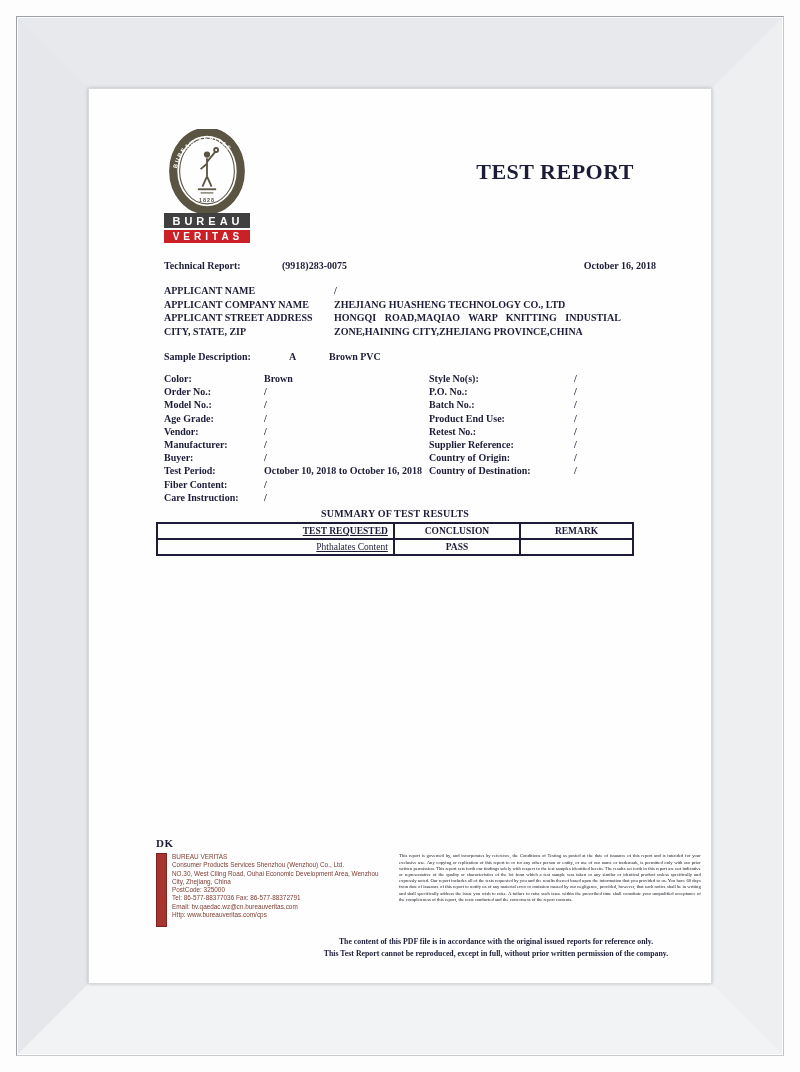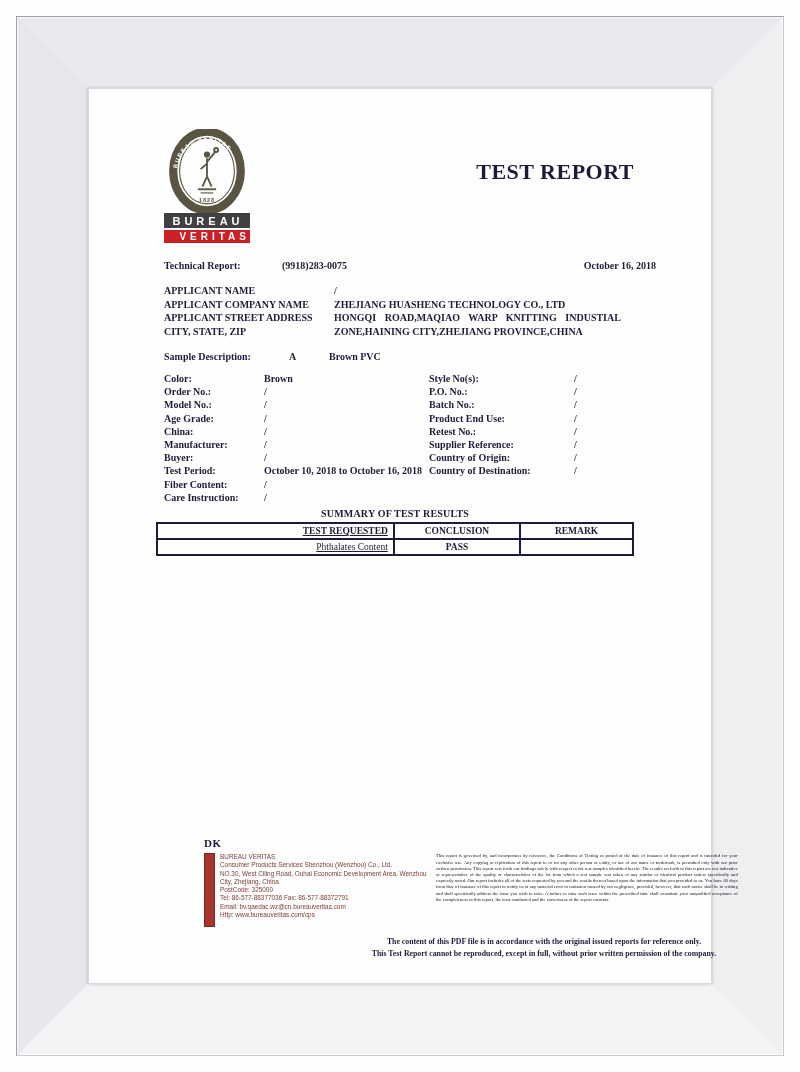--- a/index.html
+++ b/index.html
@@ -34,21 +34,21 @@
     font-weight:bold;
     font-size:10px;
   }
 
   
   .header { display:flex; }
   .logo-block { width:86px; flex:none; }
   .emblem { display:block; margin-left:2px; }
   .banner { color:#fff; text-align:center; font-family:"Liberation Sans", sans-serif; font-weight:bold; }
   .banner.b1 { background:#404040; font-size:11px; letter-spacing:4px; padding:2px 0 1px 2px; }
-  .banner.b2 { background:#cb2026; font-size:10px; letter-spacing:4px; padding:1px 0 1px 2px; margin-top:2px;text-align:right; }
+  .banner.b2 { background:#cb2026; font-size:10px; letter-spacing:4px; padding:1px 0 1px 2px; margin-top:2px; }
   .doc-title { margin-left:auto; margin-right:22px; margin-top:30px; font-size:22px; letter-spacing:.5px; white-space:nowrap; }
 
   
   .meta-row { display:flex; line-height:13px; }
   .meta-row.m1 { margin-top:16px; }
   .meta-row.m2 { margin-top:15px; }
   .meta-row .lab { width:118px; flex:none; }
   .meta-row .right { margin-left:auto; }
 
   
@@ -78,21 +78,21 @@
     border:2px solid #1c1c38; font-size:9.5px; height:12px; padding:1px 5px;
   }
   table.results th { font-weight:bold; }
   table.results .c1 { width:51%; text-align:right;text-decoration:underline; }
   table.results .c2 { width:26%; text-align:center; }
   table.results .c3 { width:23%; text-align:center; }
   table.results td.c2 { font-weight:bold; }
   table.results td.c1 { font-weight:normal; }
 
   
-  .footer { position:absolute; left:67px; right:10px; top:748px;margin-left:48px; }
+  .footer { position:absolute; left:67px; right:10px; top:748px; }
   .dk { font-size:11px; letter-spacing:.5px; }
   .foot-cols { display:flex; margin-top:4px; }
   .addr-wrap { display:flex; width:232px; flex:none; }
   .red-bar { width:9px; height:72px; background:#a8342e; border:1px solid #7b241f; flex:none; }
   .addr {
     margin-left:5px; font-family:"Liberation Sans", sans-serif; font-weight:normal;
     font-size:6.4px; line-height:8.3px; color:#7b3b31;
   }
   .addr div { margin:0; }
   .disc { position:relative; margin-left:auto; width:302px; height:76px; }
@@ -193,21 +193,21 @@
             <span class="lab">Model No.:</span>
             <span class="val">/</span>
           </div>
 
           <div class="f-row">
             <span class="lab">Age Grade:</span>
             <span class="val">/</span>
           </div>
 
           <div class="f-row">
-            <span class="lab">China:</span>
+            <span class="lab">Vendor:</span>
             <span class="val">/</span>
           </div>
 
           <div class="f-row">
             <span class="lab">Manufacturer:</span>
             <span class="val">/</span>
           </div>
 
           <div class="f-row">
             <span class="lab">Buyer:</span>

